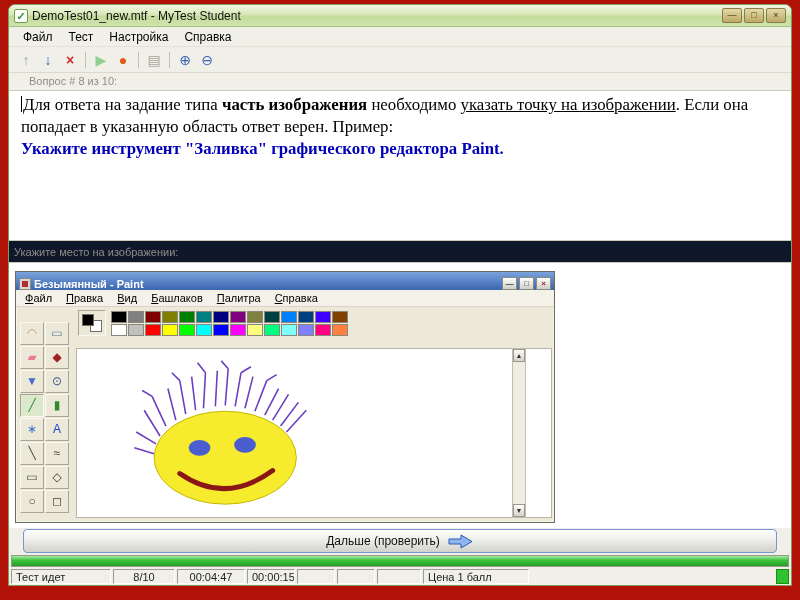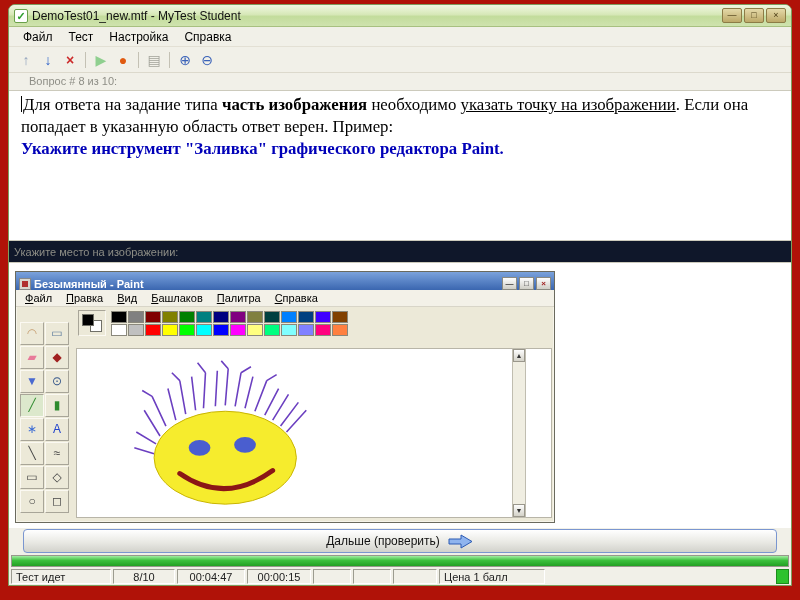--- a/index.html
+++ b/index.html
@@ -84,21 +84,21 @@
   .progress{height:12px;border:1px solid #98988c;background:#fff;overflow:hidden}
   .progress-fill{height:100%;background:linear-gradient(180deg,#a2eda2,#3cc03c 45%,#23a023)}
 
   .statusbar{flex:0 0 16px;display:flex;gap:2px;padding:1px 2px;font-size:11px;color:#222}
   .cells{display:flex;gap:2px;flex:1;min-width:0}
   .status-cell{border:1px solid;border-color:#9c9c90 #ffffff #ffffff #9c9c90;padding:1px 4px 0;
                line-height:12px;white-space:nowrap;overflow:hidden;flex:0 0 auto}
   .cells .status-cell:nth-child(1){width:100px}
   .cells .status-cell:nth-child(2){width:62px;text-align:center}
   .cells .status-cell:nth-child(3){width:68px;text-align:center}
-  .cells .status-cell:nth-child(4){width:64px;text-align:center}
+  .cells .status-cell:nth-child(4){width:48px;text-align:center}
   .cells .status-cell:nth-child(5){width:38px}
   .cells .status-cell:nth-child(6){width:38px}
   .cells .status-cell:nth-child(7){width:44px}
   .cells .status-cell:nth-child(8){width:106px}
   .cells .status-cell:nth-child(9){flex:1 1 auto}
   .grip{width:13px;background:#2ec22e;border:1px solid #1c8c1c}
 </style>
 </head>
 <body>
 

